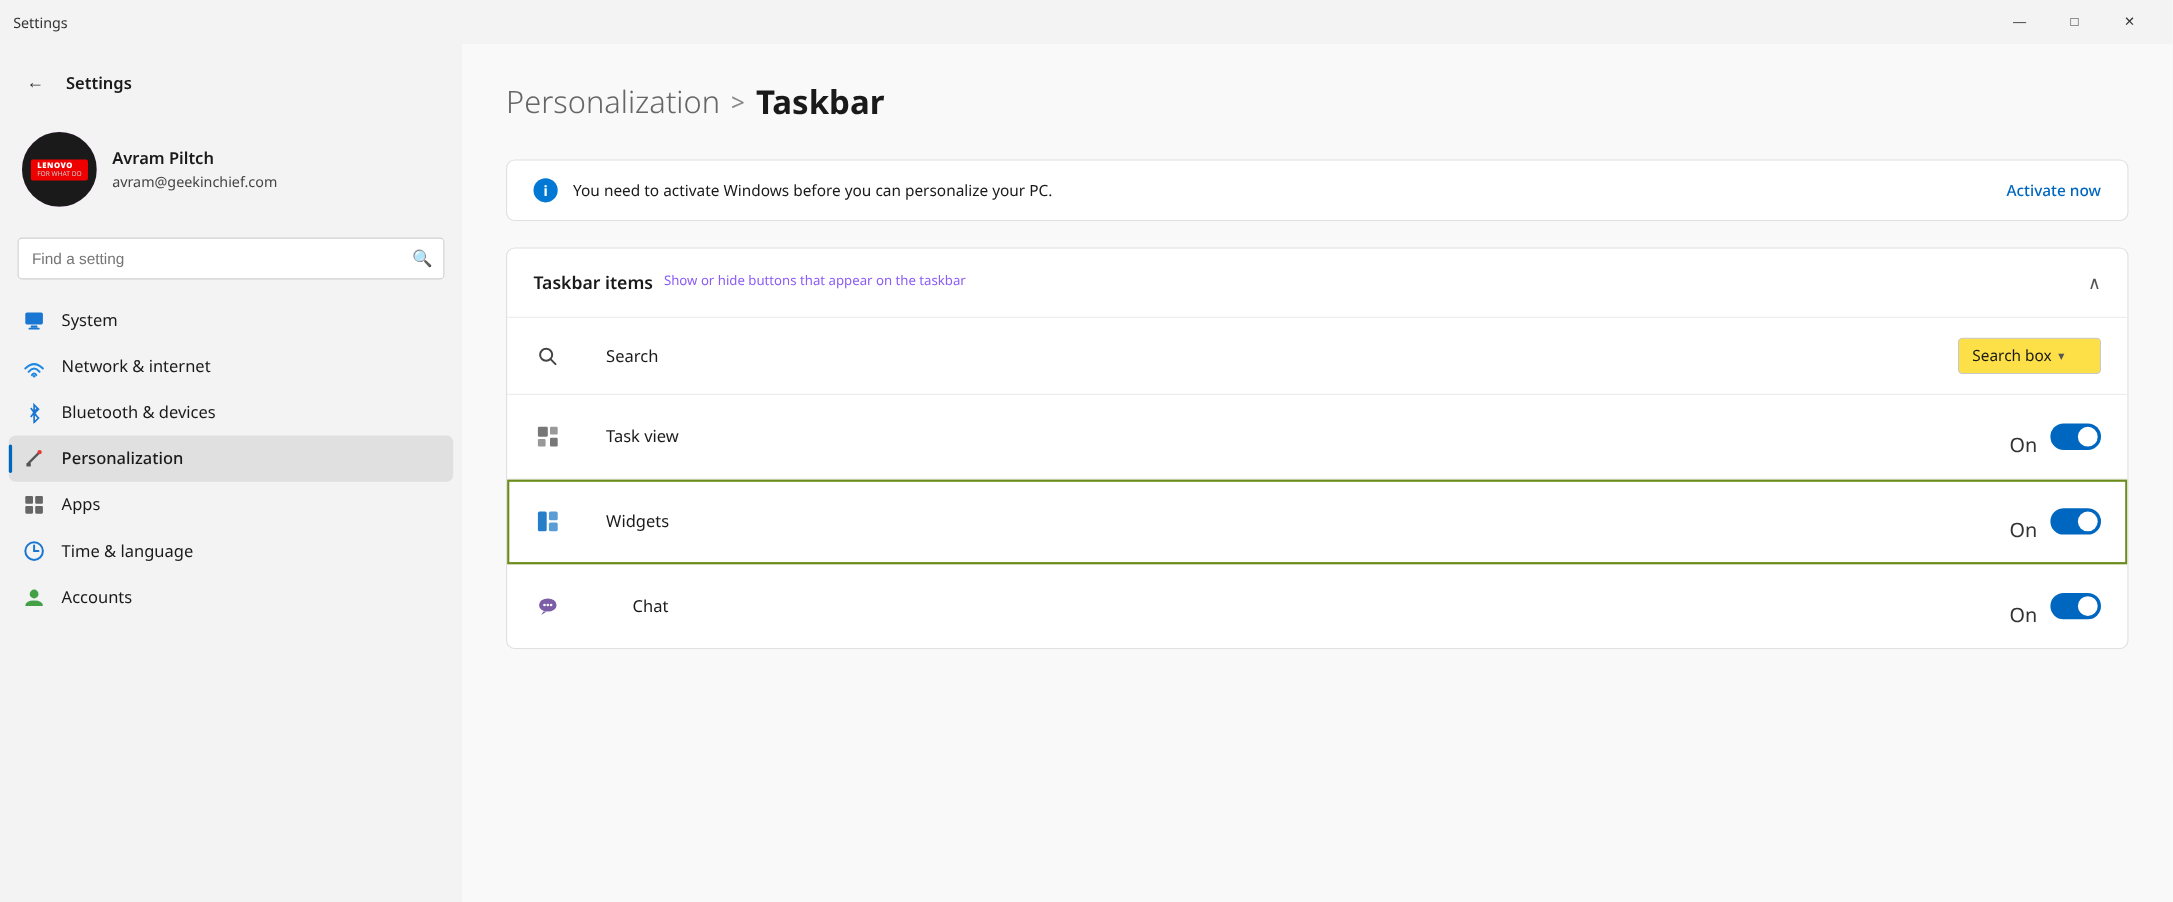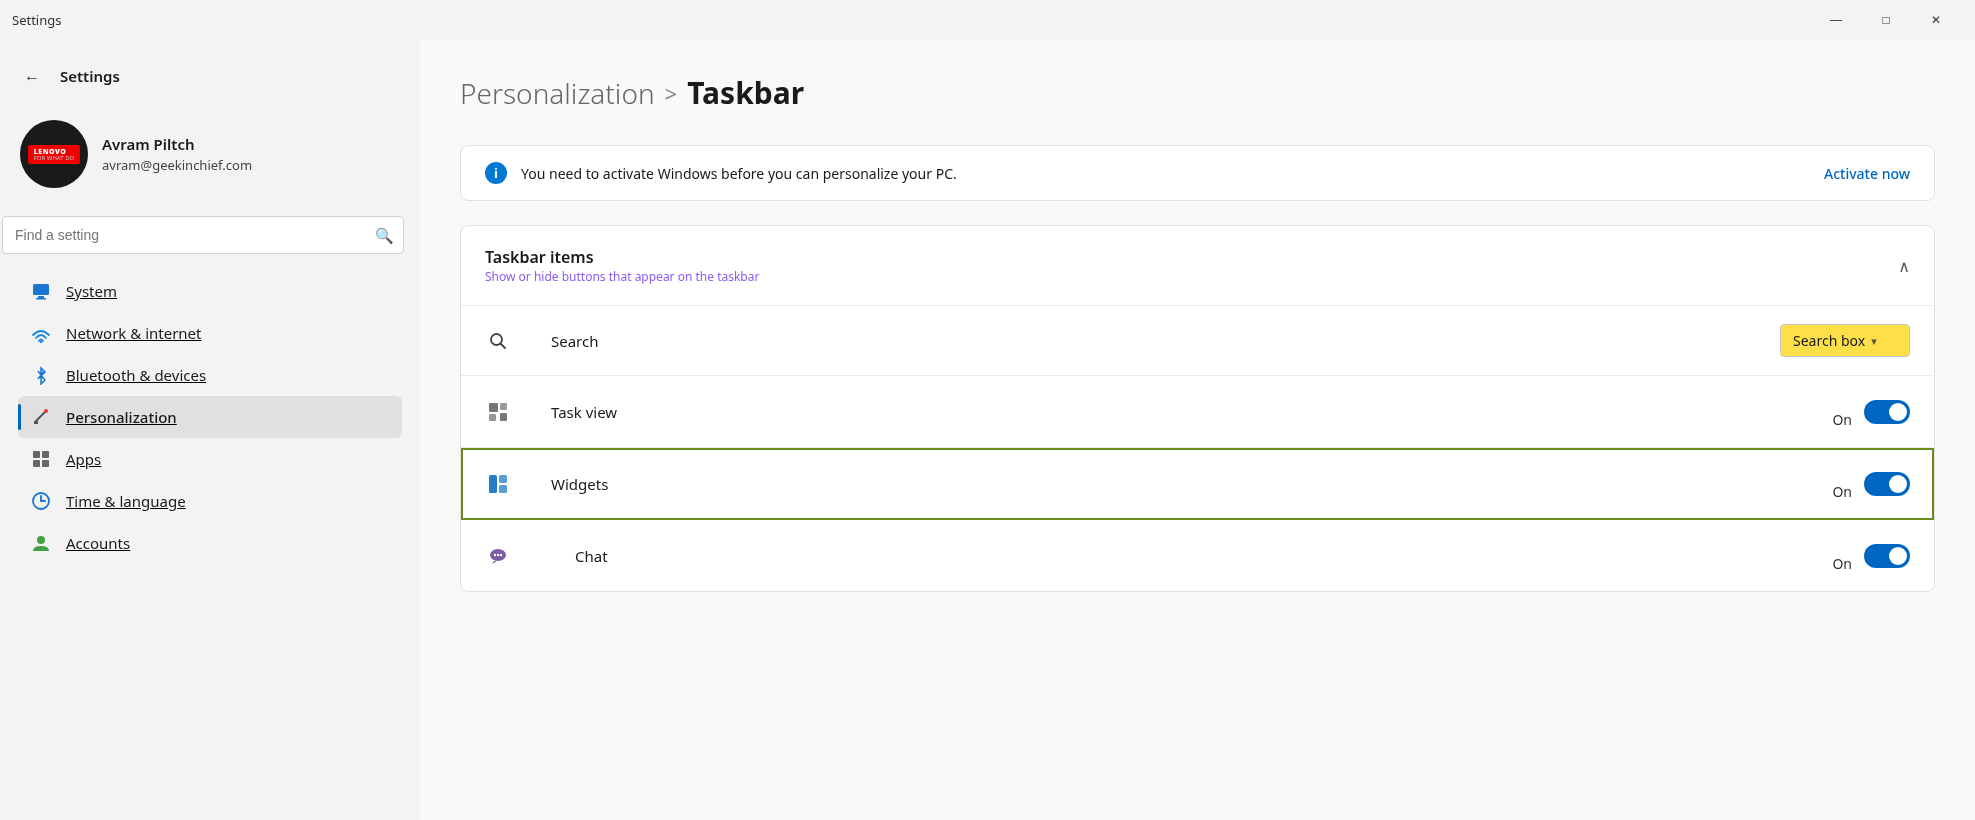--- a/index.html
+++ b/index.html
@@ -126,21 +126,21 @@
       border-radius: 2px;
       letter-spacing: 0px;
       line-height: 1;
     }
     .profile-info { display: flex; flex-direction: column; gap: 2px; }
     .profile-name { font-size: 15px; font-weight: 600; color: #1a1a1a; }
     .profile-email { font-size: 13px; color: #444; }
 
     
     .search-container {
-      padding: 8px 16px 16px 2px;
+      padding: 8px 16px 16px 16px;
     }
     .search-box {
       width: 100%;
       height: 38px;
       border: 1px solid #d0d0d0;
       border-radius: 4px;
       background: #fff;
       padding: 0 36px 0 12px;
       font-size: 14px;
       color: #333;
@@ -157,22 +157,21 @@
       transform: translateY(-50%);
       color: #666;
       font-size: 15px;
       pointer-events: none;
     }
 
     
     .nav-list {
       flex: 1;
       overflow-y: auto;
-      padding: 0 18px;
-      text-decoration: underline;
+      padding: 0 8px;
     }
     .nav-item {
       display: flex;
       align-items: center;
       gap: 14px;
       padding: 10px 12px;
       border-radius: 6px;
       cursor: pointer;
       font-size: 15px;
       color: #1a1a1a;
@@ -284,21 +283,21 @@
 
     
     .section-header {
       display: flex;
       align-items: center;
       justify-content: space-between;
       padding: 20px 24px;
       border-bottom: 1px solid #ececec;
       cursor: pointer;
     }
-    .section-header-info { display: flex; flex-direction: column; gap: 0; }
+    .section-header-info { display: flex; flex-direction: row; gap: 10px; }
     .section-title { font-size: 16px; font-weight: 600; color: #1a1a1a; }
     .section-desc { font-size: 12px; color: #8b5cf6; }
     .chevron-icon { font-size: 16px; color: #555; }
 
     
     .setting-row {
       display: flex;
       align-items: center;
       padding: 18px 24px;
       border-bottom: 1px solid #ececec;
@@ -337,21 +336,21 @@
       font-size: 14px;
       color: #1a1a1a;
       background: #fde047;
       cursor: pointer;
       min-width: 130px;
       justify-content: flex-start;
     }
 
     
     .toggle-label {
-      font-size: 14px;
+      font-size: 18px;
       color: #333;
       margin-top: 16px;
     }
     .toggle {
       width: 46px;
       height: 24px;
       border-radius: 12px;
       background: #0067c0;
       position: relative;
       cursor: pointer;

